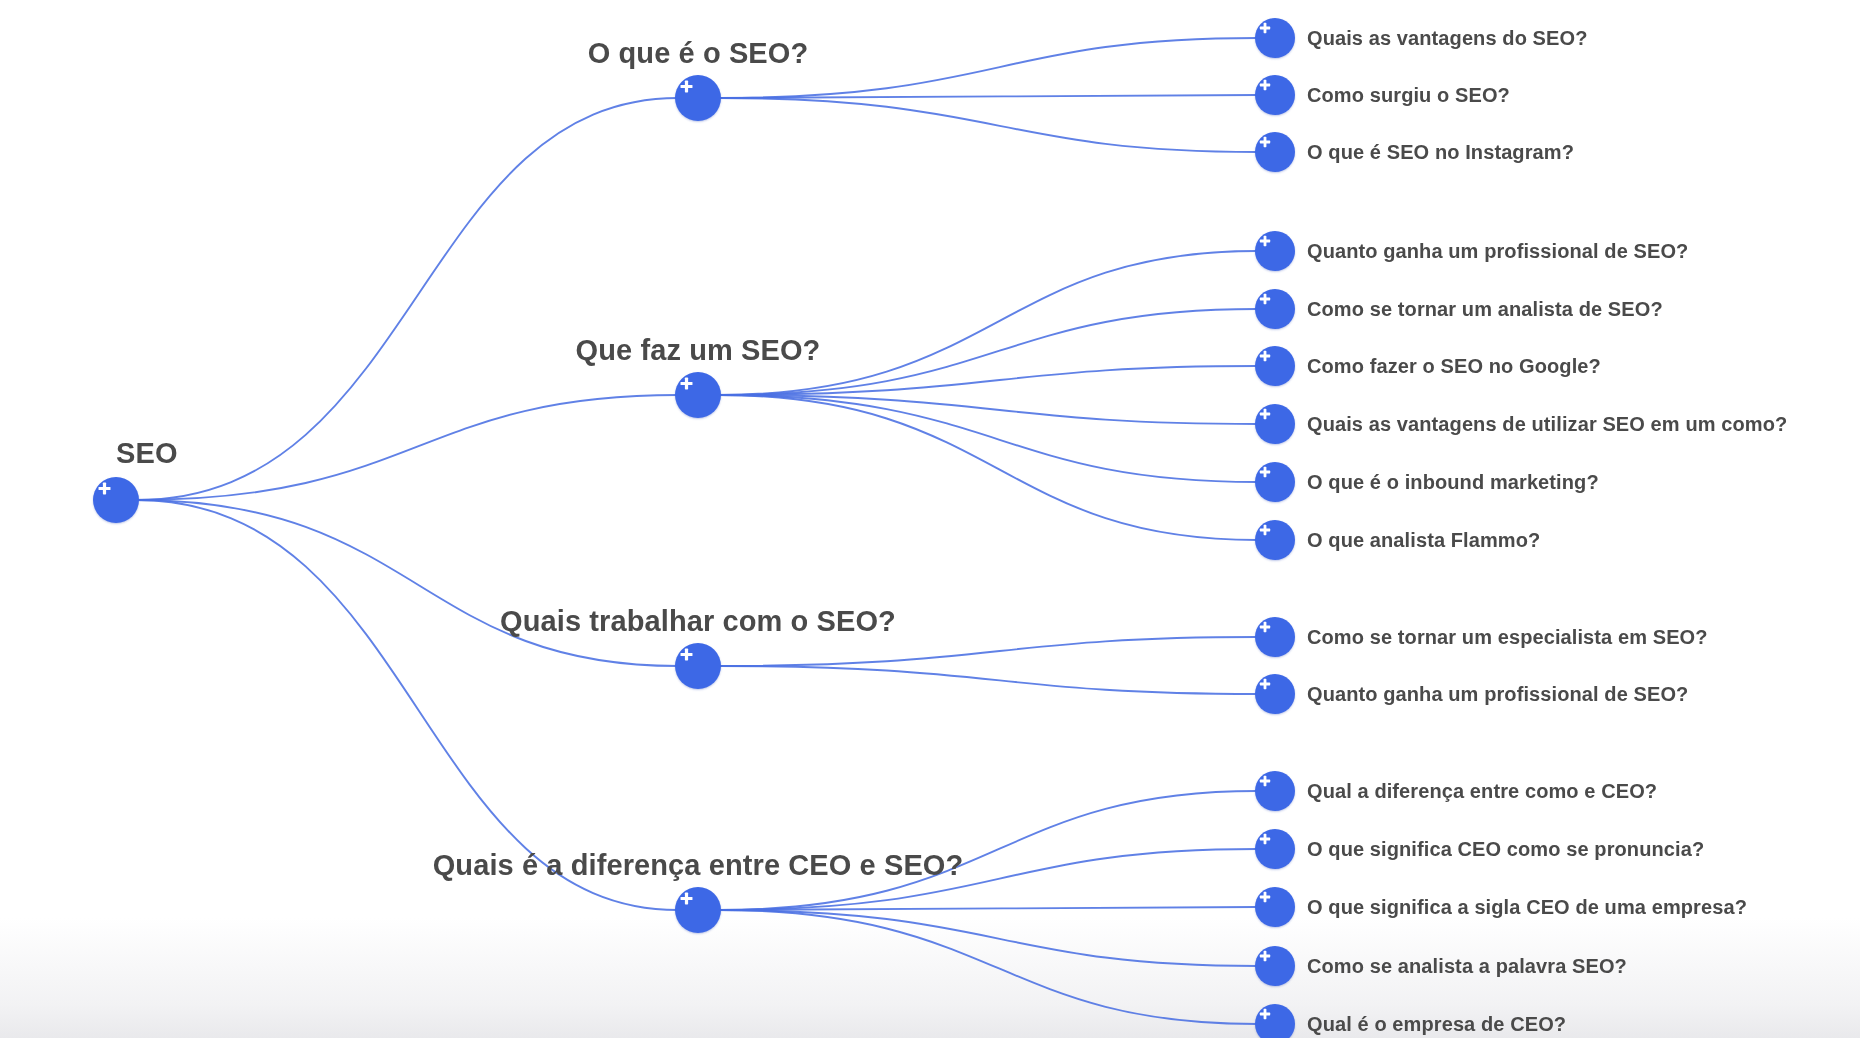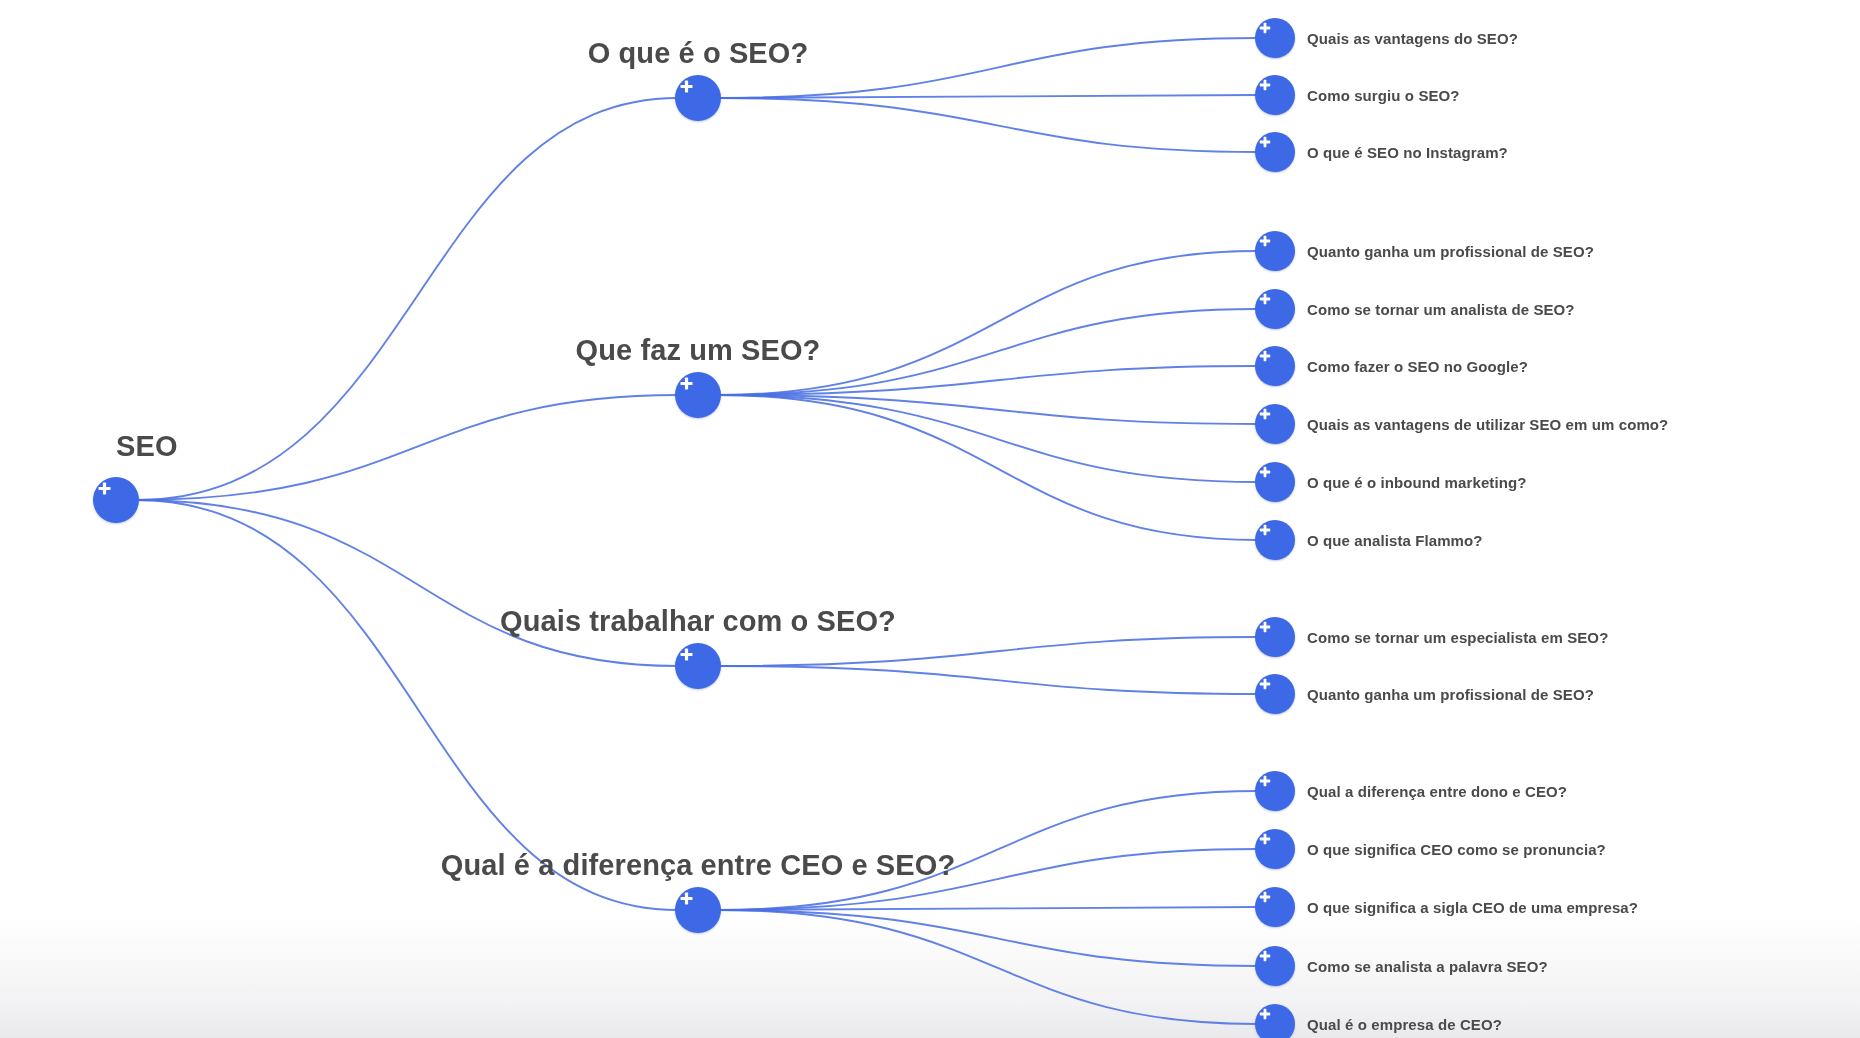--- a/index.html
+++ b/index.html
@@ -74,31 +74,31 @@
     bottom: 28px;
     white-space: nowrap;
     color: #4a4a4a;
     font-size: 29px;
     font-weight: 600;
     letter-spacing: 0.1px;
   }
   .node.root .label-above {
     left: 0;
     transform: none;
-    bottom: 37px;
+    bottom: 30px;
   }
   
   .label-right {
     position: absolute;
     left: 32px;
     top: 50%;
     transform: translateY(-50%);
     white-space: nowrap;
     color: #4a4a4a;
-    font-size: 15px;
+    font-size: 20px;
     font-weight: 600;
     letter-spacing: 0.1px;
   }
 </style>
 </head>
 <body>
 
 <div id="mindmap-root">
 
   <div id="bottom-shade"></div>
@@ -262,30 +262,30 @@
         </div>
         <div class="label-right">Quanto ganha um profissional de SEO?</div>
       </div>
       <div class="node branch" style="left: 698px; top: 910px;">
         <div class="node-circle">
           <svg width="23" height="23" viewBox="0 0 100 100">
             <rect x="24" y="43" width="52" height="14" rx="3" fill="#ffffff"></rect>
             <rect x="43" y="24" width="14" height="52" rx="3" fill="#ffffff"></rect>
           </svg>
         </div>
-        <div class="label-above">Qual é a diferença entre CEO e SEO?</div>
+        <div class="label-above">Quais é a diferença entre CEO e SEO?</div>
       </div>
       <div class="node leaf" style="left: 1275px; top: 791px;">
         <div class="node-circle">
           <svg width="20" height="20" viewBox="0 0 100 100">
             <rect x="24" y="43" width="52" height="14" rx="3" fill="#ffffff"></rect>
             <rect x="43" y="24" width="14" height="52" rx="3" fill="#ffffff"></rect>
           </svg>
         </div>
-        <div class="label-right">Qual a diferença entre dono e CEO?</div>
+        <div class="label-right">Qual a diferença entre como e CEO?</div>
       </div>
       <div class="node leaf" style="left: 1275px; top: 849px;">
         <div class="node-circle">
           <svg width="20" height="20" viewBox="0 0 100 100">
             <rect x="24" y="43" width="52" height="14" rx="3" fill="#ffffff"></rect>
             <rect x="43" y="24" width="14" height="52" rx="3" fill="#ffffff"></rect>
           </svg>
         </div>
         <div class="label-right">O que significa CEO como se pronuncia?</div>
       </div>

